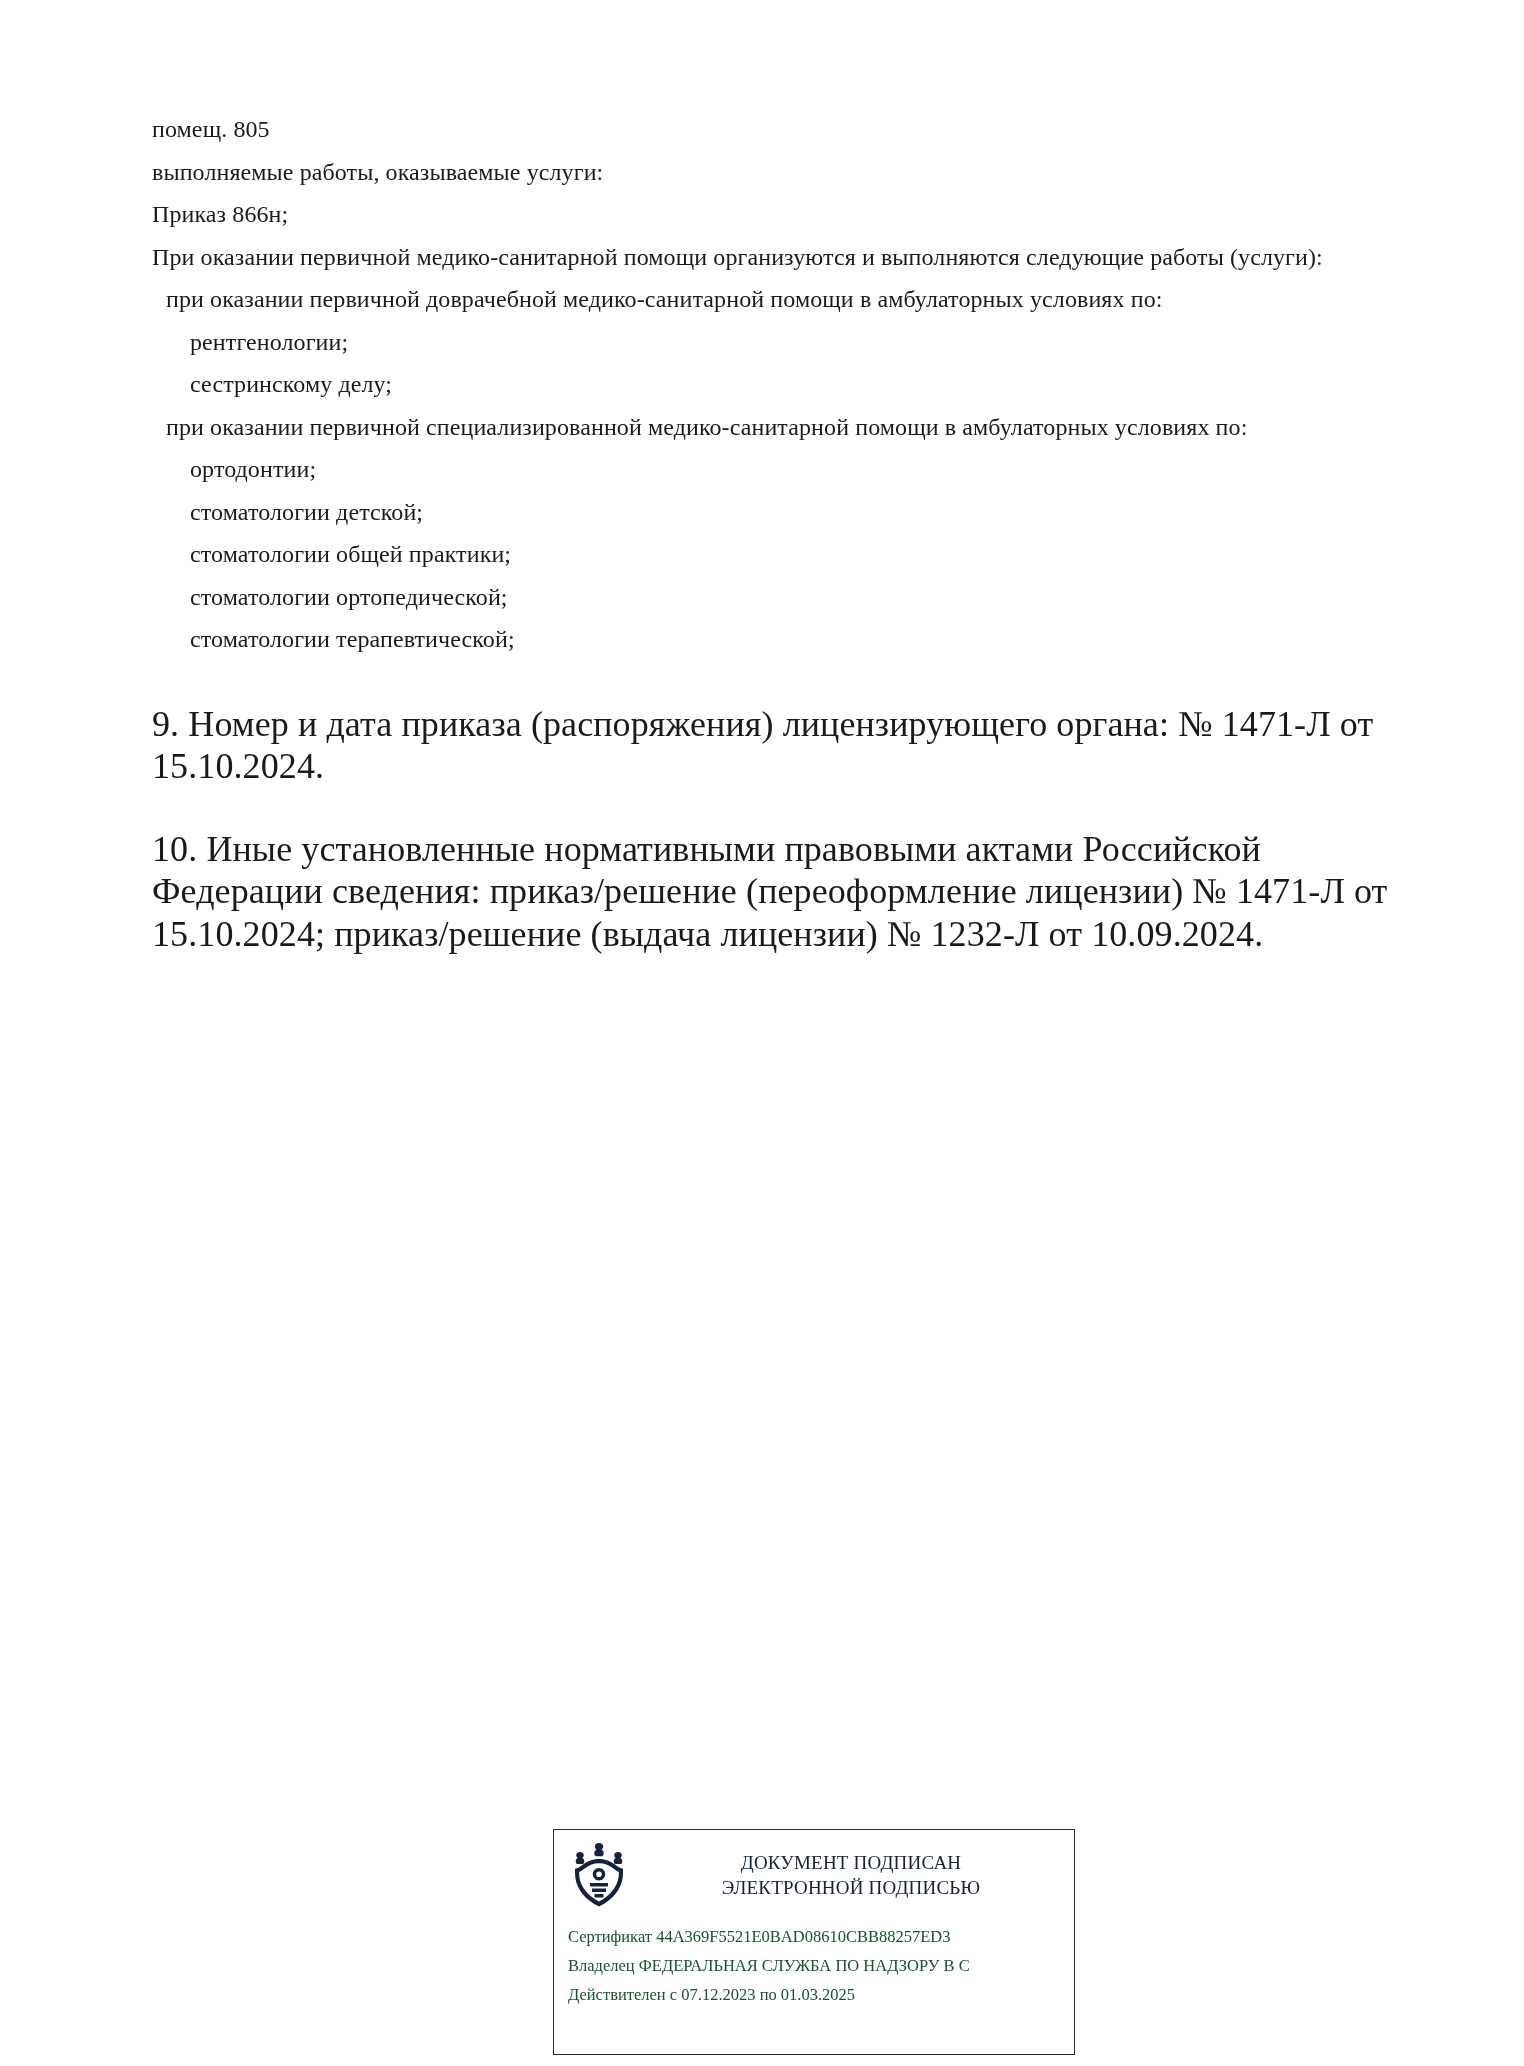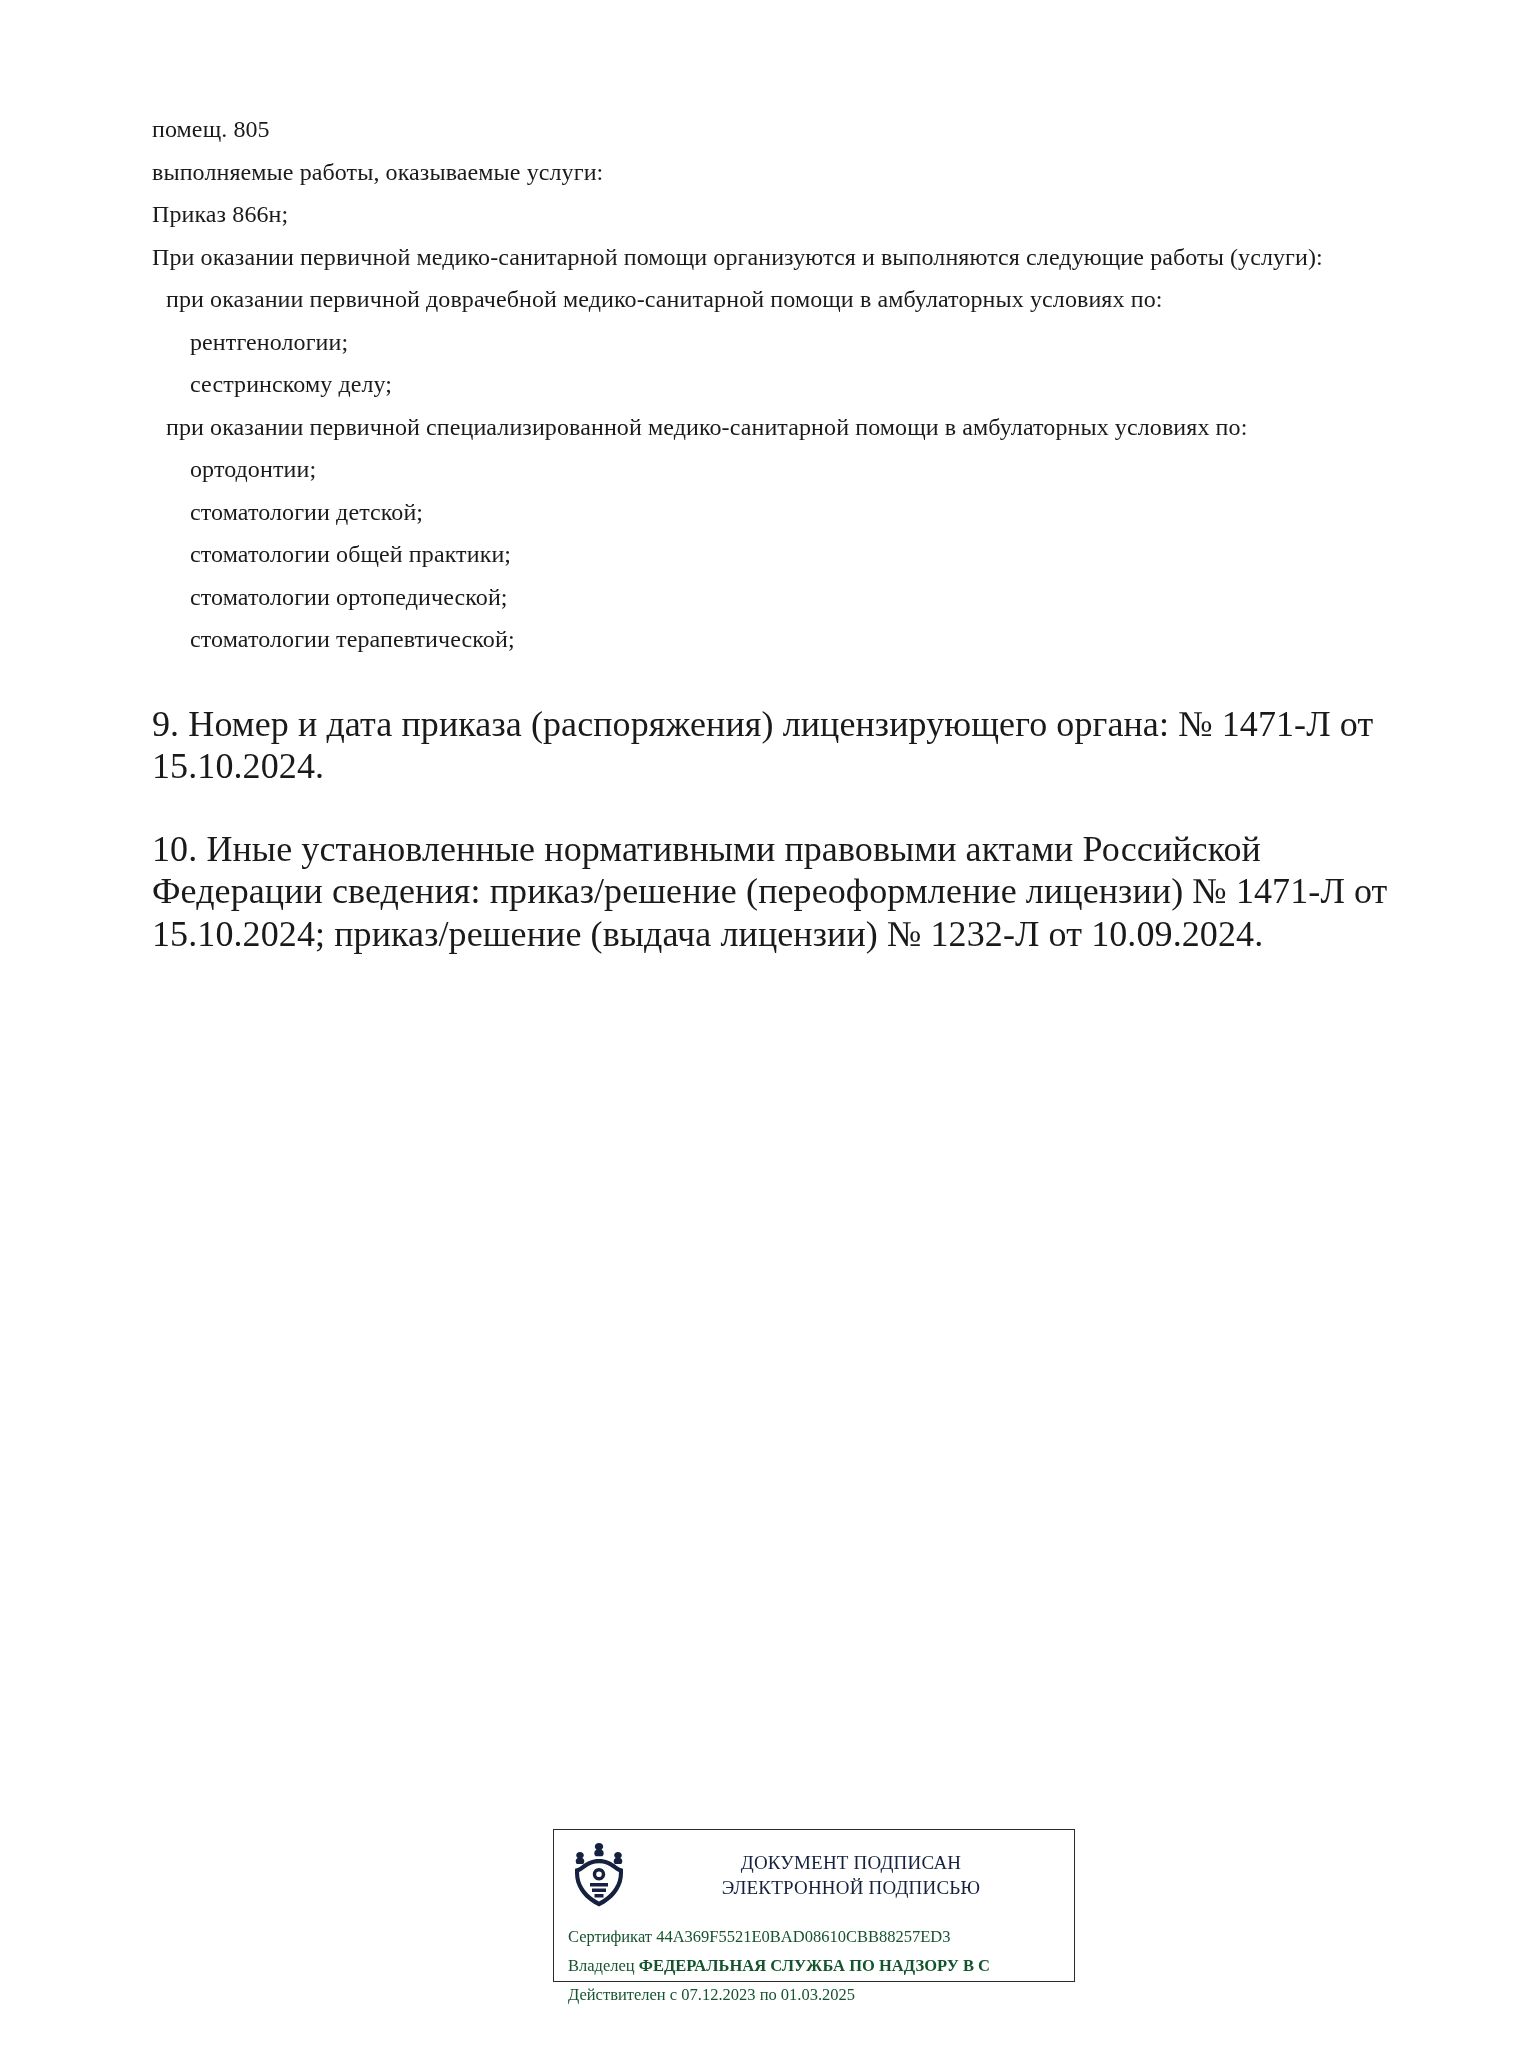--- a/index.html
+++ b/index.html
@@ -41,21 +41,21 @@
   }
   .gap-lg { height: 42px; }
   .gap-md { height: 40px; }
 
   
   .stamp {
     position: absolute;
     left: 553px;
     top: 1829px;
     width: 522px;
-    height: 153px;
+    height: 226px;
     border: 1.5px solid #2b2b2b;
     box-sizing: border-box;
     background: #ffffff;
   }
   .stamp-top {
     display: flex;
     align-items: center;
     padding: 10px 0 6px 14px;
     height: 86px;
     box-sizing: border-box;
@@ -78,21 +78,21 @@
   }
   .stamp-rows {
     padding: 6px 0 0 14px;
     font-family: "Liberation Serif", serif;
     font-size: 16.5px;
     line-height: 29px;
     color: #14532d;
     white-space: nowrap;
     overflow: hidden;
   }
-  .stamp-rows .b { font-weight: bold; }
+  .stamp-rows .b { font-weight: normal; }
 </style>
 </head>
 <body>
 
 <div class="page">
 
   <div class="content">
 
     <div>
       <div class="line">помещ. 805</div>

